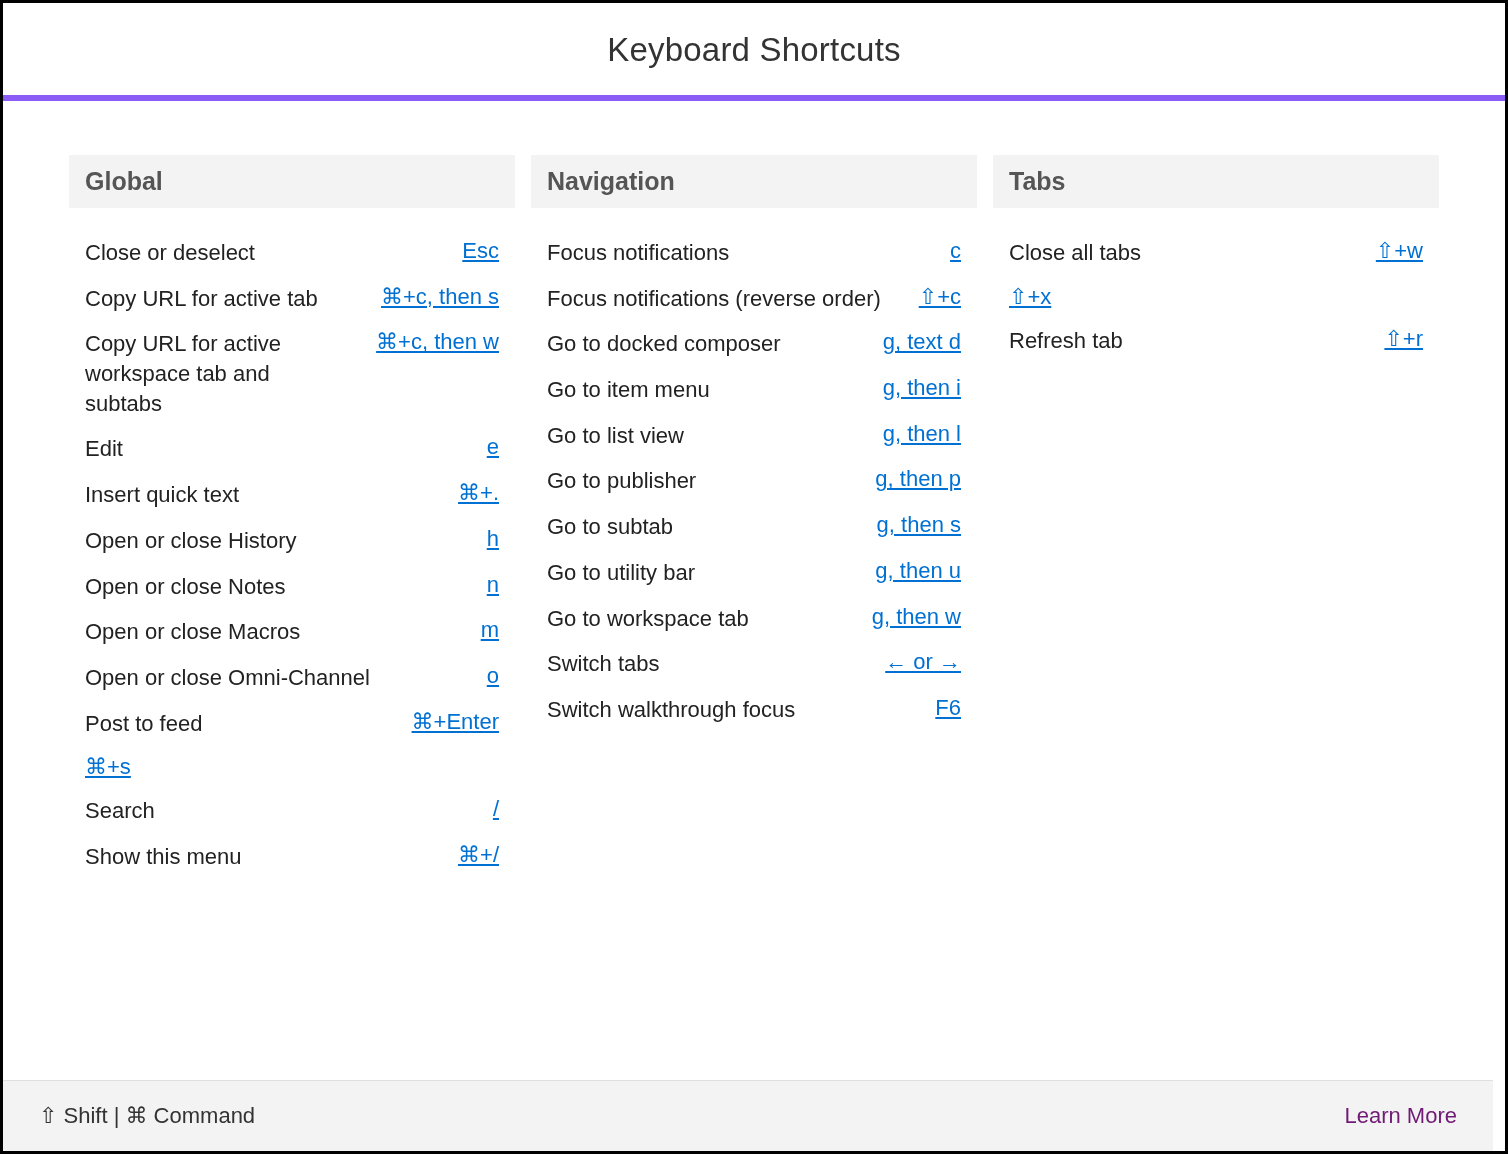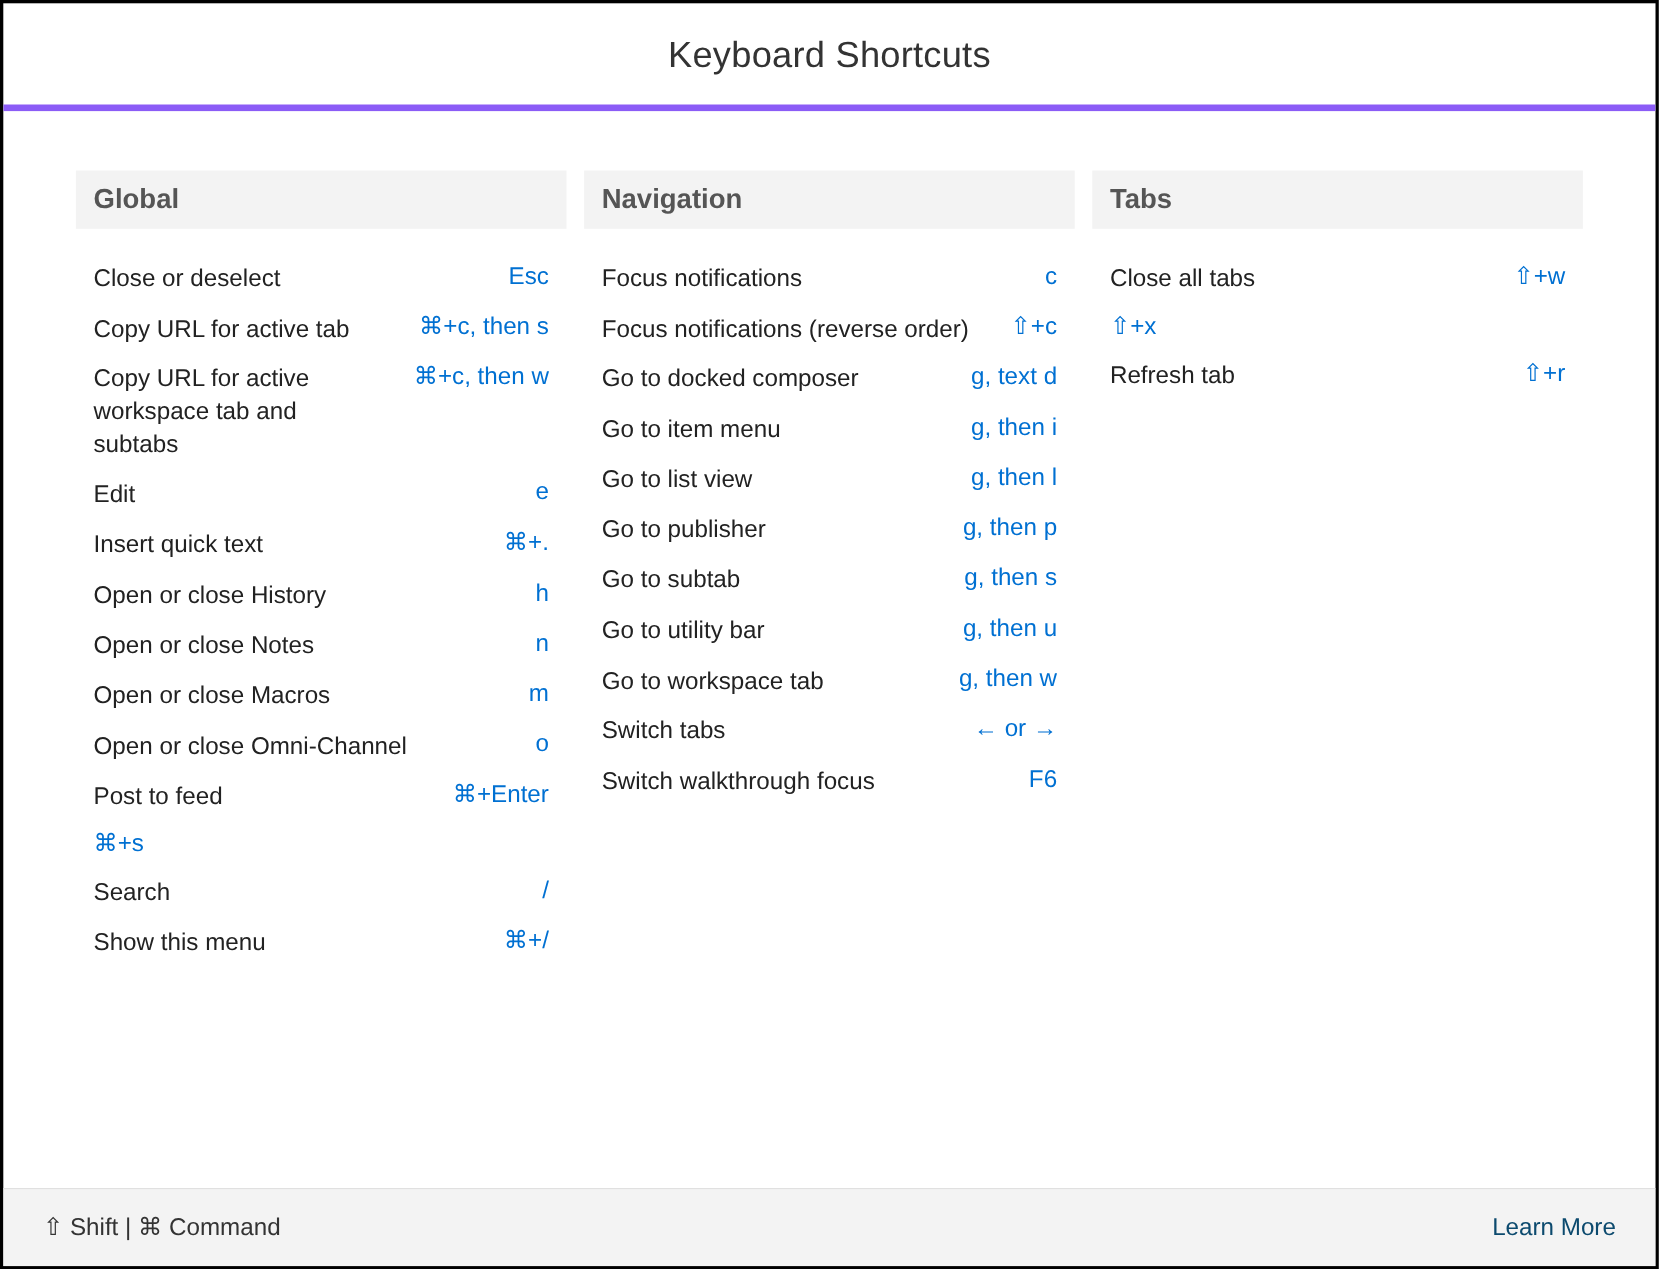--- a/index.html
+++ b/index.html
@@ -55,40 +55,41 @@
       font-size: 22px;
       color: #222;
       flex: 1;
       line-height: 1.35;
     }
     .key {
       font-size: 22px;
       color: #0070d2;
       text-align: left;
       white-space: nowrap;
+      text-decoration: underline;
     }
     .footer {
       position: absolute;
       bottom: 0;
       left: 0;
-      right: 0;
+      right: 12px;
       background: #f3f3f3;
       border-top: 1px solid #e0e0e0;
       padding: 22px 36px;
       display: flex;
       justify-content: space-between;
       align-items: center;
     }
     .legend {
       font-size: 22px;
       color: #333;
     }
     .learn-more {
       font-size: 22px;
-      color: #0c4a6e;
+      color: #701a75;
       cursor: pointer;
     }
   </style>
 </head>
 <body>
 
 <div class="header">
   <h1>Keyboard Shortcuts</h1>
 </div>
 

